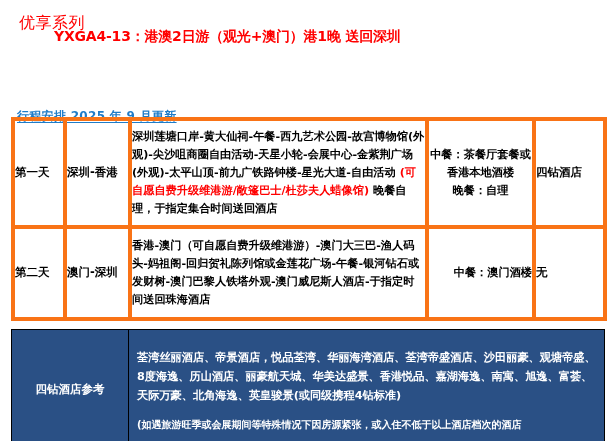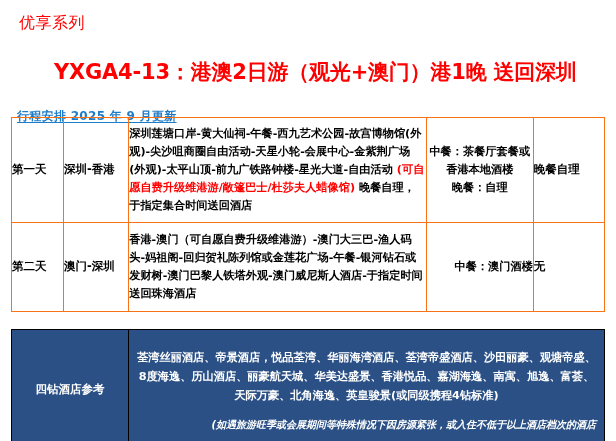--- a/index.html
+++ b/index.html
@@ -23,22 +23,22 @@
     font-size: 16px;
     font-weight: 400;
     color: #FF0000;
     letter-spacing: 0.5px;
     line-height: 1.15;
     white-space: nowrap;
   }
   .main-title {
     position: absolute;
     left: 54px;
-    top: 58px;
-    font-size: 21px;
+    top: 28px;
+    font-size: 14px;
     font-weight: bold;
     color: #FF0000;
     white-space: nowrap;
     letter-spacing: -0.2px;
   }
 
   
   .section-heading {
     position: absolute;
     left: 17px;
@@ -55,21 +55,21 @@
   
   .itin-table {
     position: absolute;
     left: 11px;
     top: 117px;
     width: 594px;
     border-collapse: collapse;
     table-layout: fixed;
   }
   .itin-table td {
-    border: 1px solid #f97316;
+    border: 4px solid #f97316;
     vertical-align: middle;
     padding: 0;
   }
   .col-day    { width: 52px; }
   .col-route  { width: 65px; }
   .col-detail { width: 297px; }
   .col-meal   { width: 107px; }
   .col-hotel  { width: 71px; }
 
   .cell-center {
@@ -134,29 +134,28 @@
     padding: 4px;
   }
   .hotel-body {
     text-align: center;
     padding: 8px 8px 6px 8px;
   }
   .hotel-list {
     font-size: 11.2px;
     font-weight: bold;
     line-height: 1.72;
-    text-align: center;
+    text-align: left;
   }
   .hotel-note {
     font-size: 10px;
     font-weight: bold;
     line-height: 1.5;
     margin-top: 12px;
-    text-align: right;
-    font-style: italic;
+    text-align: left;
   }
   .row-hotel td { height: 104px; }
 </style>
 </head>
 <body>
 
 <div class="series-label">优享系列</div>
 
 <div class="main-title">YXGA4-13：港澳2日游（观光+澳门）港1晚 送回深圳</div>
 
@@ -174,21 +173,21 @@
     <tr class="row-day1">
       <td class="cell-center">第一天</td>
       <td class="cell-center">深圳-香港</td>
       <td class="cell-detail">
         <span>深圳莲塘口岸-黄大仙祠-午餐-西九艺术公园-故宫博物馆(外观)-尖沙咀商圈自由活动-天星小轮-会展中心-金紫荆广场(外观)-太平山顶-前九广铁路钟楼-星光大道-自由活动 </span><span class="hl-red">(可自愿自费升级维港游/敞篷巴士/杜莎夫人蜡像馆)</span><span> 晚餐自理，于指定集合时间送回酒店</span>
       </td>
       <td class="cell-meal">
         <div>中餐：茶餐厅套餐或香港本地酒楼</div>
         <div>晚餐：自理</div>
       </td>
-      <td class="cell-center">晚餐自理</td>
+      <td class="cell-center">四钻酒店</td>
     </tr>
 
     <tr class="row-day2">
       <td class="cell-center">第二天</td>
       <td class="cell-center">澳门-深圳</td>
       <td class="cell-detail">
         <span>香港-澳门（可自愿自费升级维港游）-澳门大三巴-渔人码头-妈祖阁-回归贺礼陈列馆或金莲花广场-午餐-银河钻石或发财树-澳门巴黎人铁塔外观-澳门威尼斯人酒店-于指定时间送回珠海酒店</span>
       </td>
       <td class="cell-meal-center">
         <div>中餐：澳门酒楼</div>

